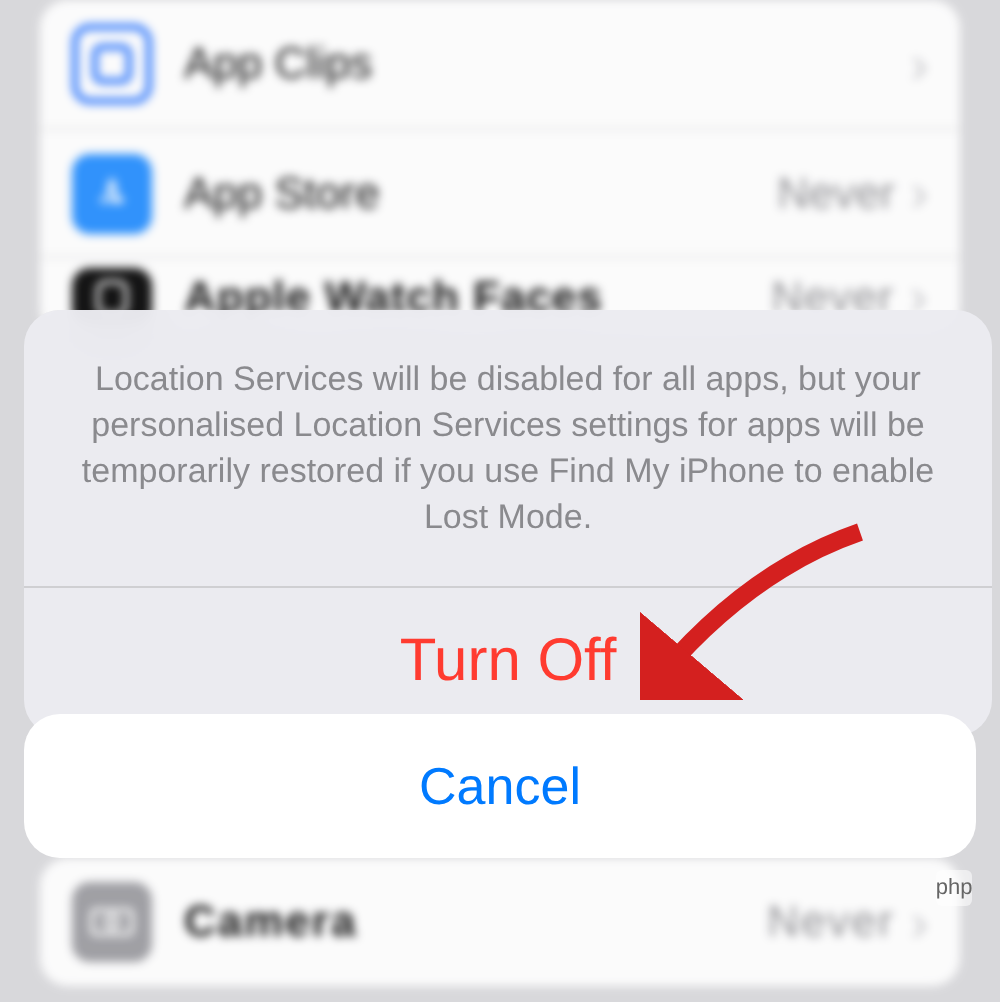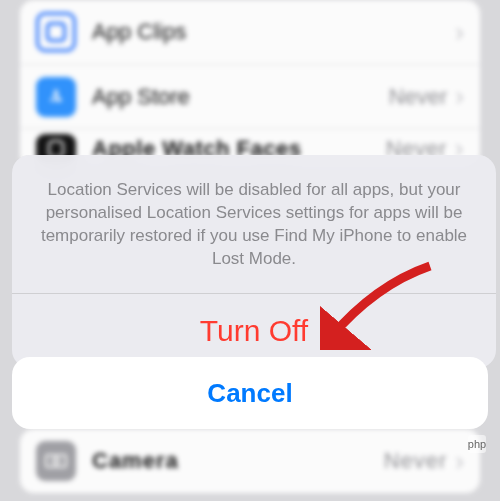--- a/index.html
+++ b/index.html
@@ -75,21 +75,21 @@
     color: #ff3b30;
     cursor: pointer;
   }
   .cancel {
     position: absolute;
     left: 12px; right: 12px; bottom: 72px;
     height: 72px;
     background: #fff;
     border-radius: 18px;
     display: flex; align-items: center; justify-content: center;
-    font-size: 26px; font-weight: 700;
+    font-size: 26px; font-weight: 400;
     color: #007aff;
     cursor: pointer;
   }
   
   .arrow {
     position: absolute;
     left: 320px; top: 260px;
     width: 120px; height: 90px;
     pointer-events: none;
   }

